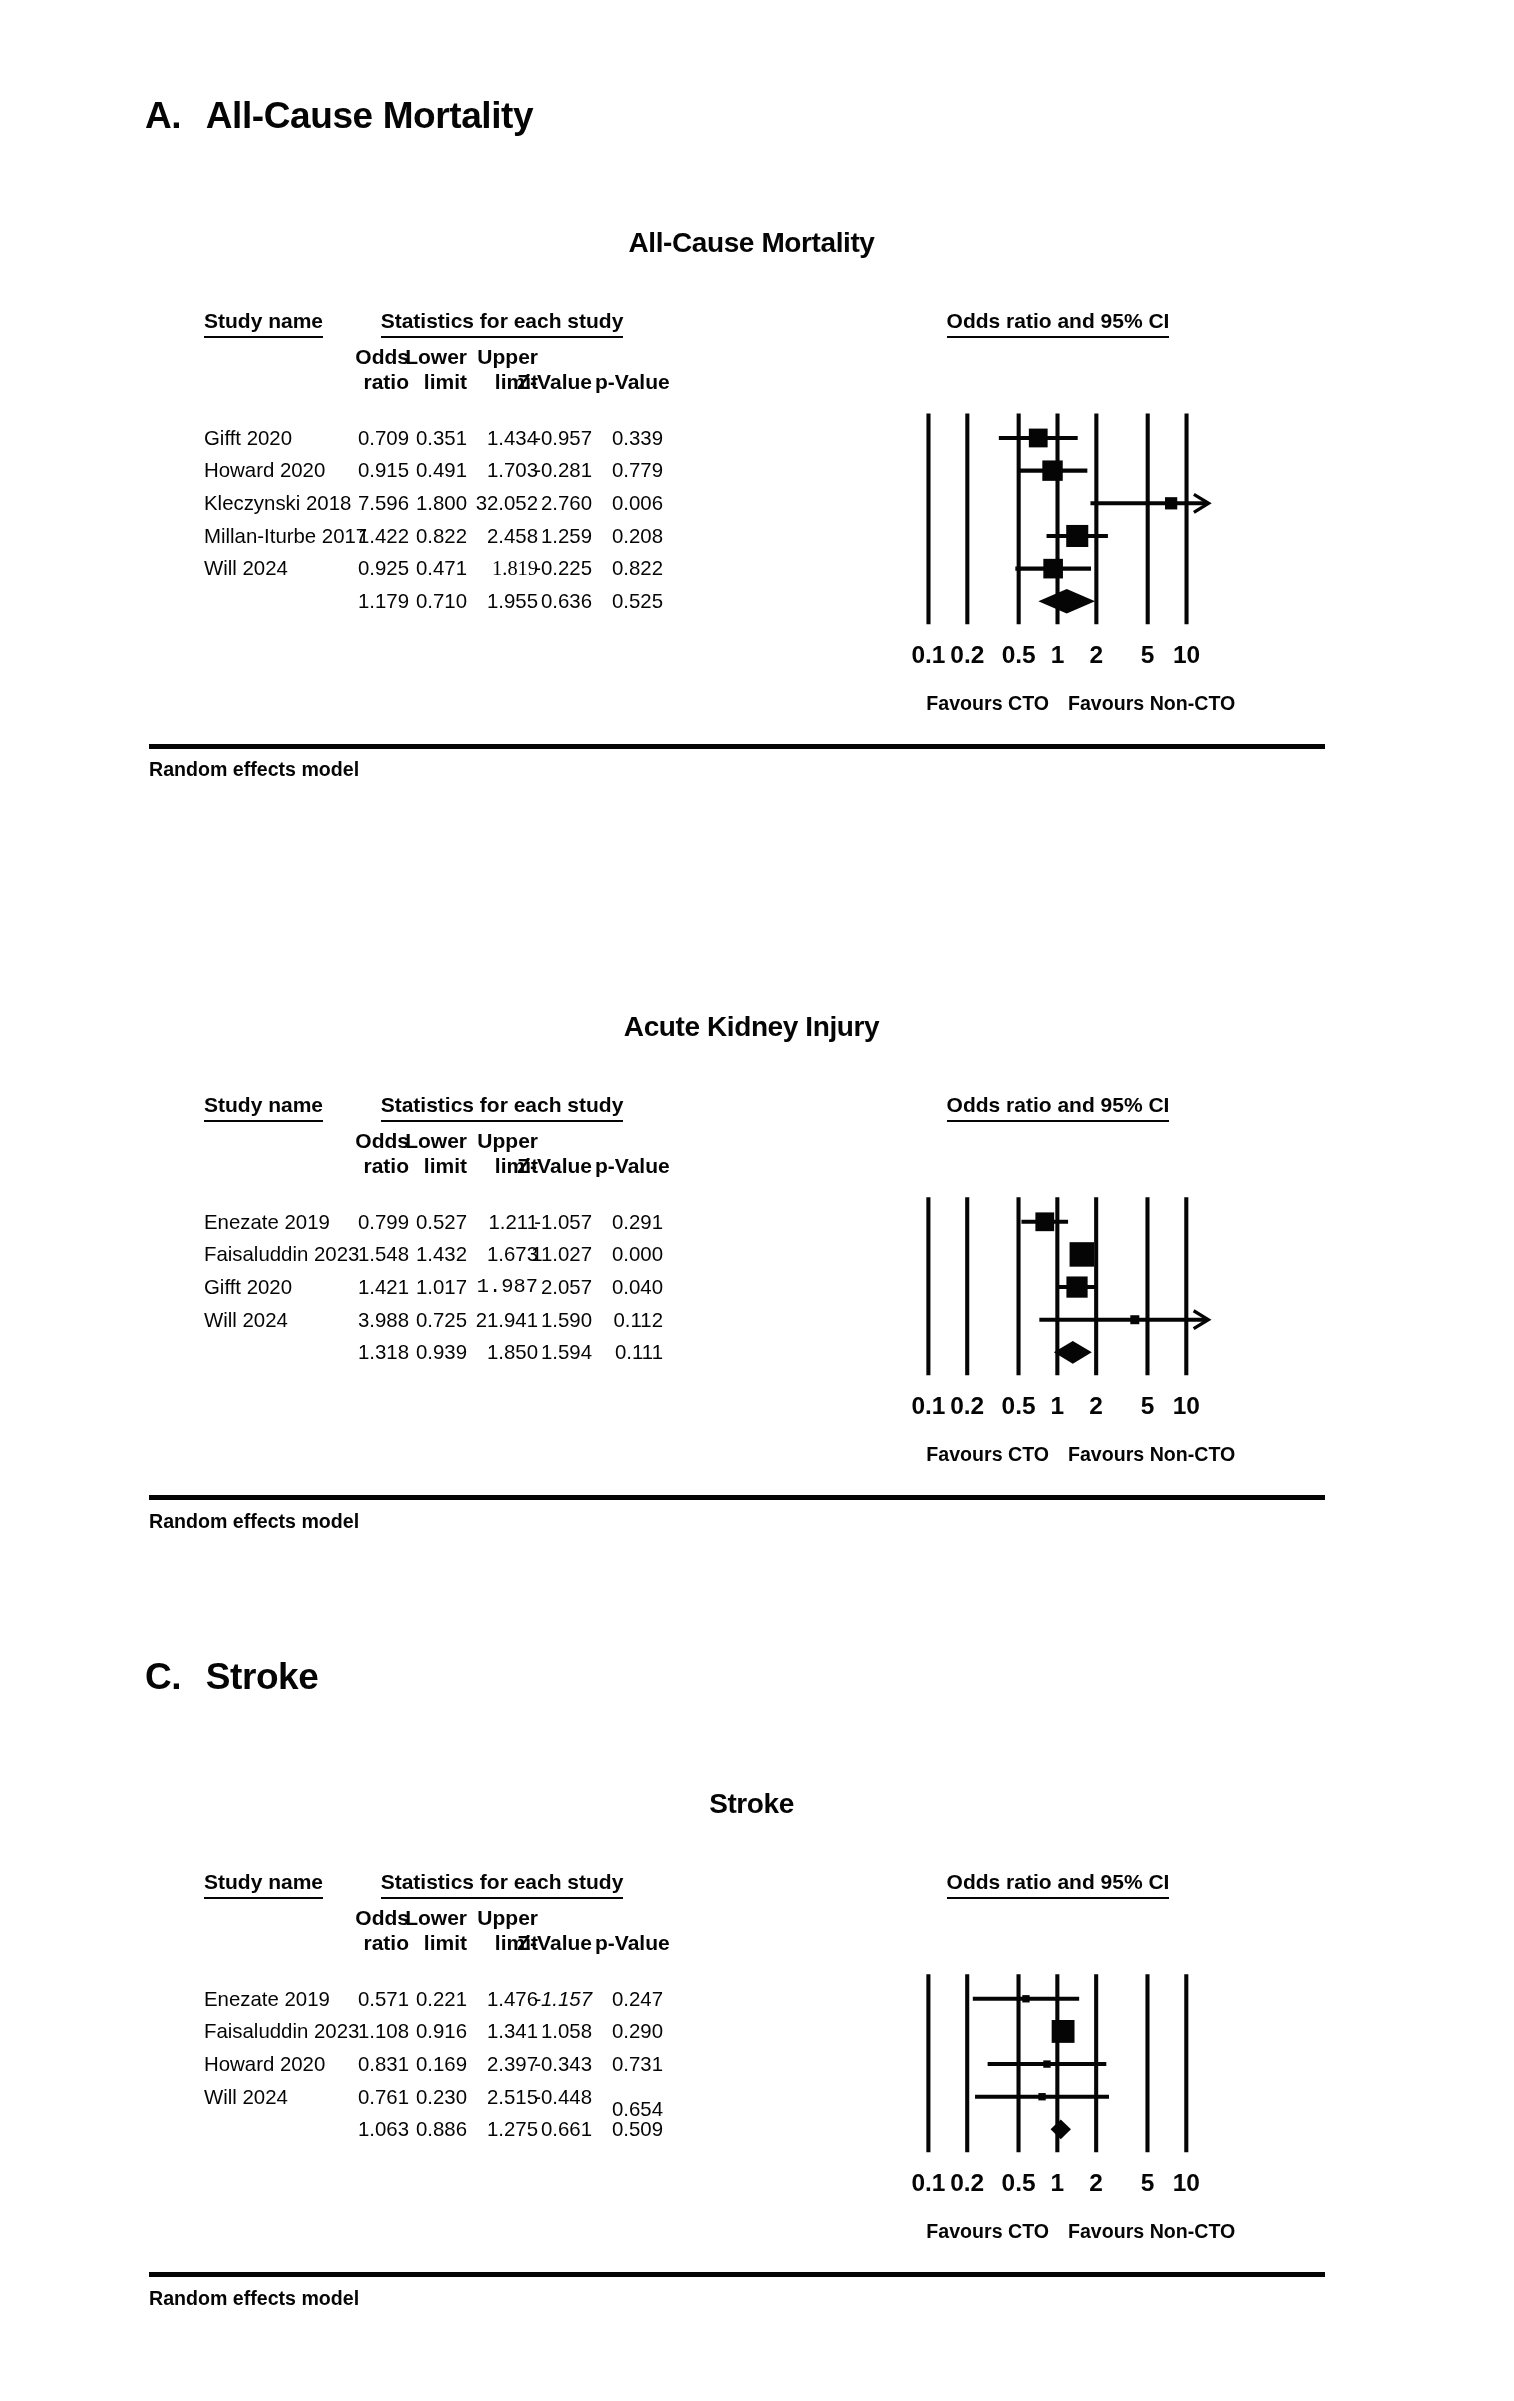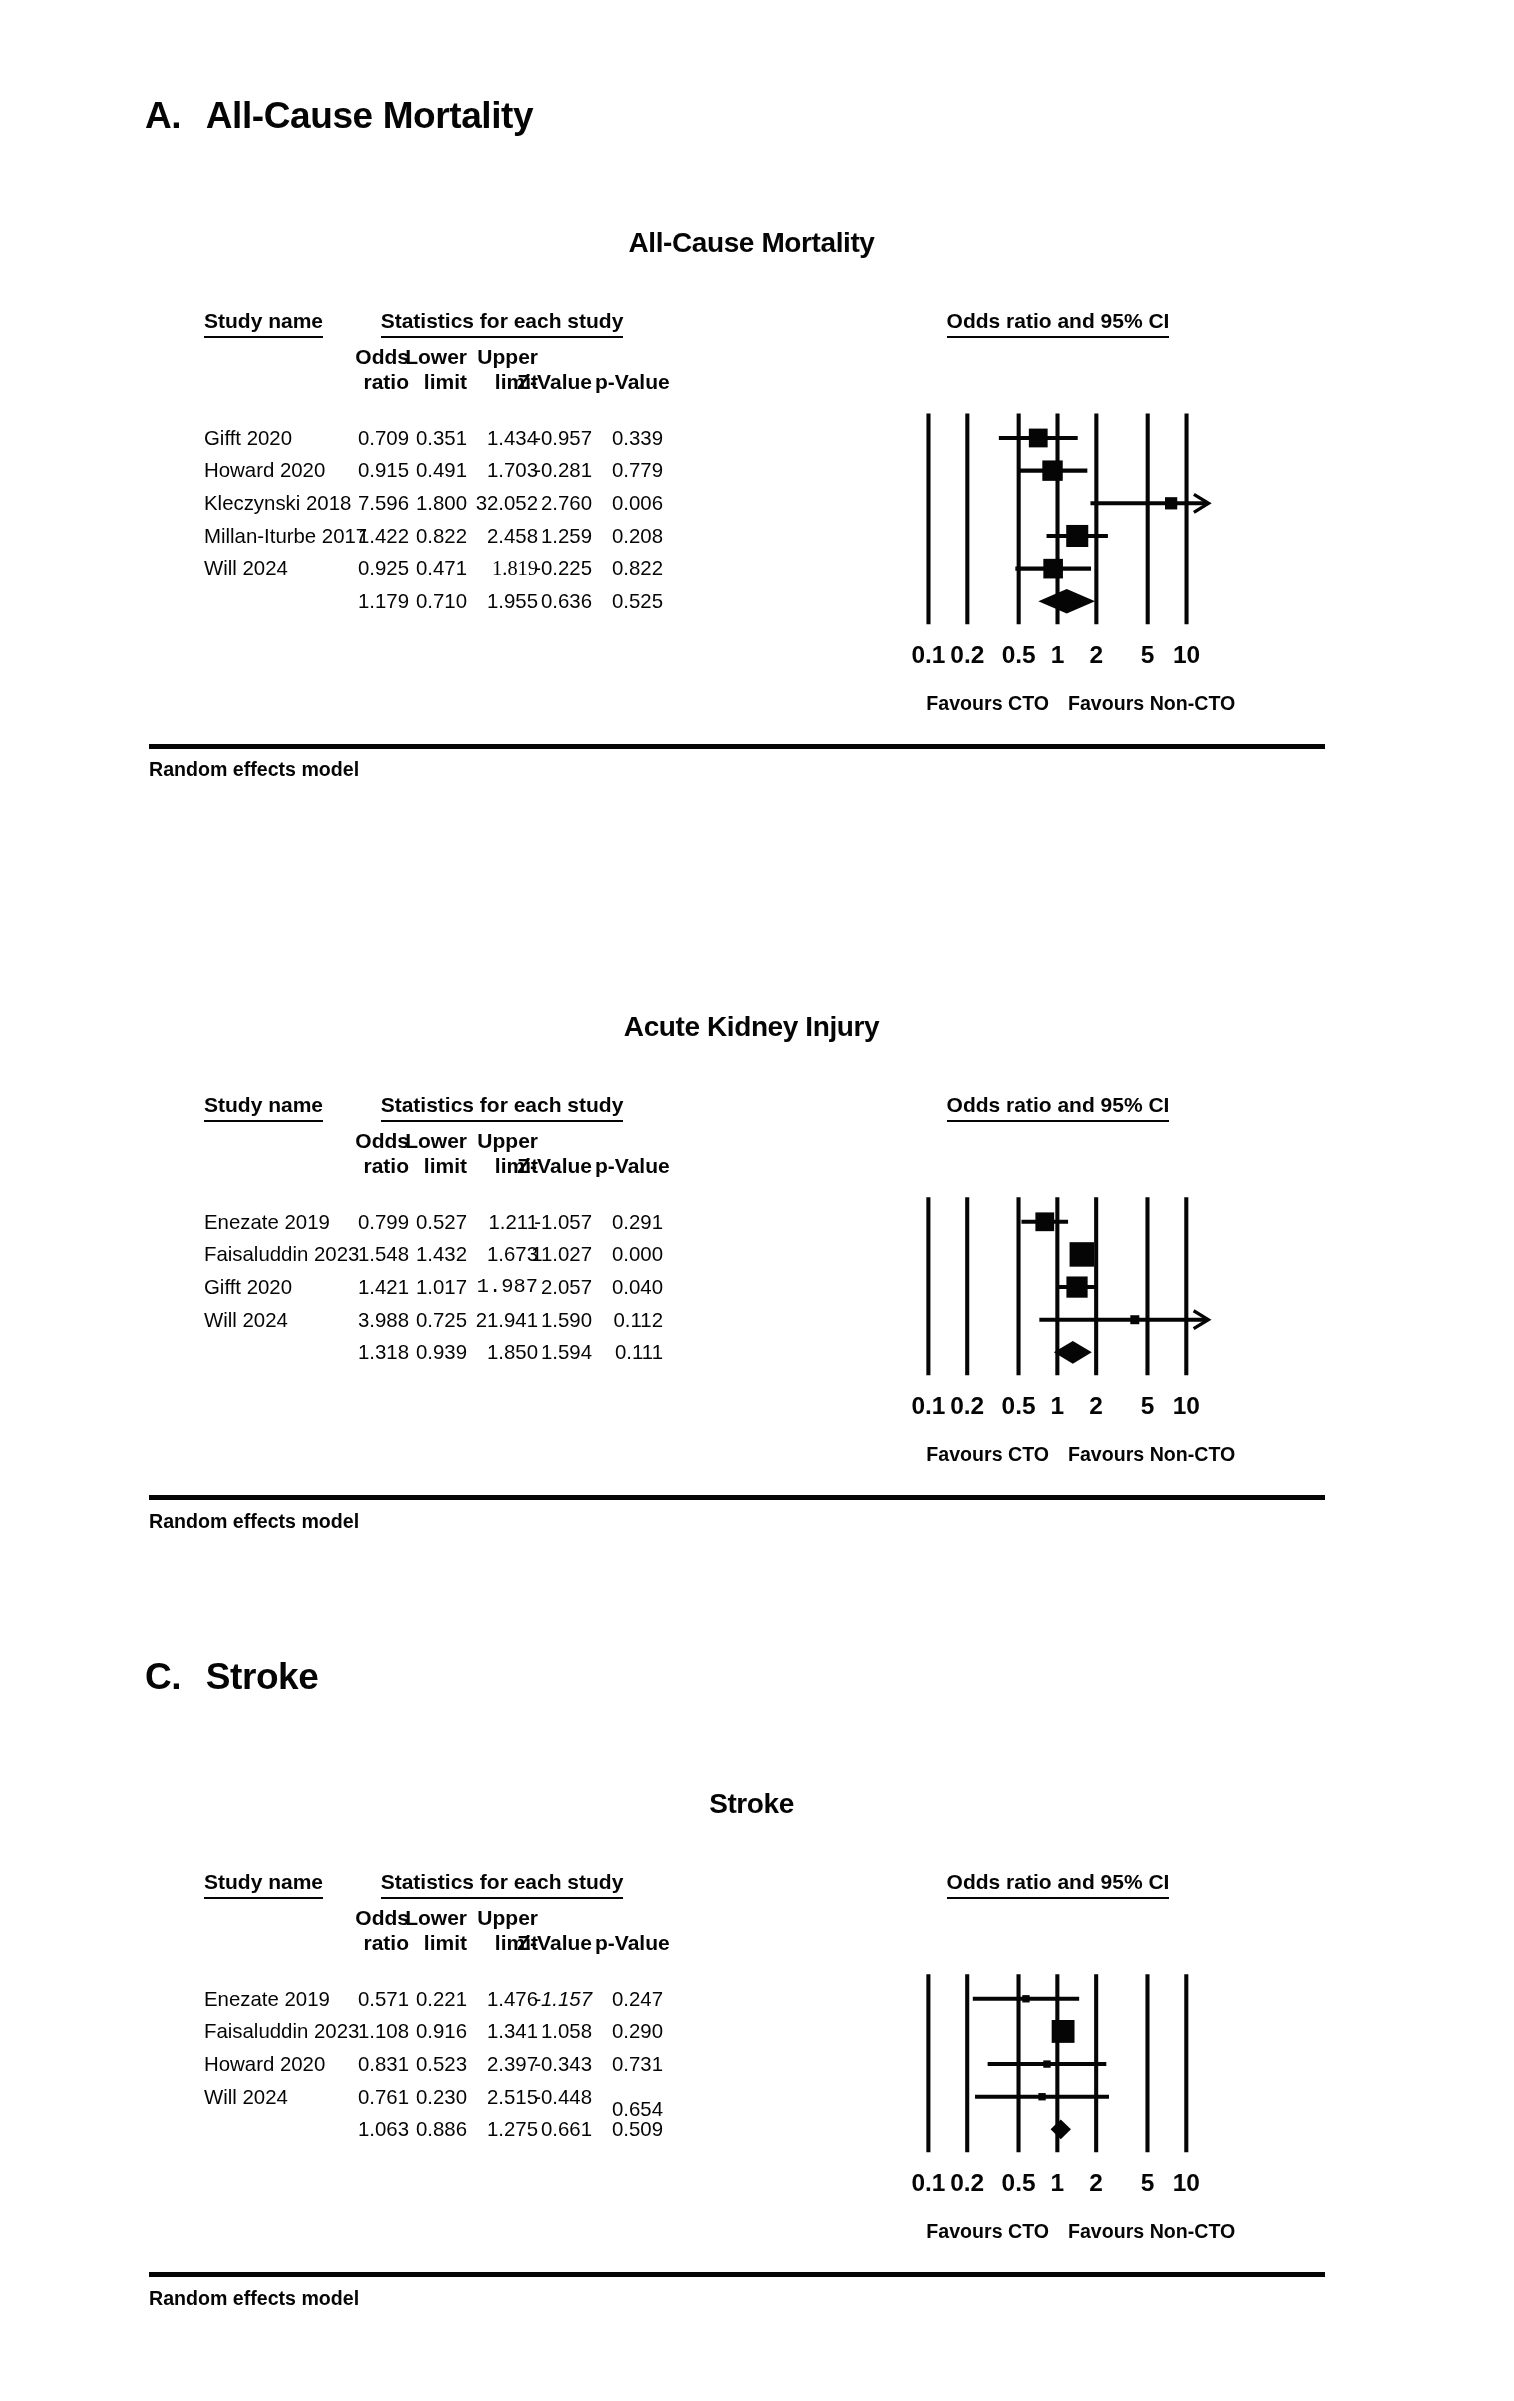--- a/index.html
+++ b/index.html
@@ -285,21 +285,21 @@
       <div class="cell num" style="left: 453px; top: 331px; font-style: italic;">-1.157</div>
       <div class="cell num" style="left: 524px; top: 331px;">0.247</div>
       <div class="cell name" style="left: 204px; top: 363px;">Faisaluddin 2023</div>
       <div class="cell num" style="left: 270px; top: 363px;">1.108</div>
       <div class="cell num" style="left: 328px; top: 363px;">0.916</div>
       <div class="cell num" style="left: 399px; top: 363px;">1.341</div>
       <div class="cell num" style="left: 453px; top: 363px;">1.058</div>
       <div class="cell num" style="left: 524px; top: 363px;">0.290</div>
       <div class="cell name" style="left: 204px; top: 396px;">Howard 2020</div>
       <div class="cell num" style="left: 270px; top: 396px;">0.831</div>
-      <div class="cell num" style="left: 328px; top: 396px;">0.523</div>
+      <div class="cell num" style="left: 328px; top: 396px;">0.169</div>
       <div class="cell num" style="left: 399px; top: 396px;">2.397</div>
       <div class="cell num" style="left: 453px; top: 396px;">-0.343</div>
       <div class="cell num" style="left: 524px; top: 396px;">0.731</div>
       <div class="cell name" style="left: 204px; top: 429px;">Will 2024</div>
       <div class="cell num" style="left: 270px; top: 429px;">0.761</div>
       <div class="cell num" style="left: 328px; top: 429px;">0.230</div>
       <div class="cell num" style="left: 399px; top: 429px;">2.515</div>
       <div class="cell num" style="left: 453px; top: 429px;">-0.448</div>
       <div class="cell num" style="left: 524px; top: 429px; margin-top: 12px;">0.654</div>
       <div class="cell num" style="left: 270px; top: 461px;">1.063</div>

